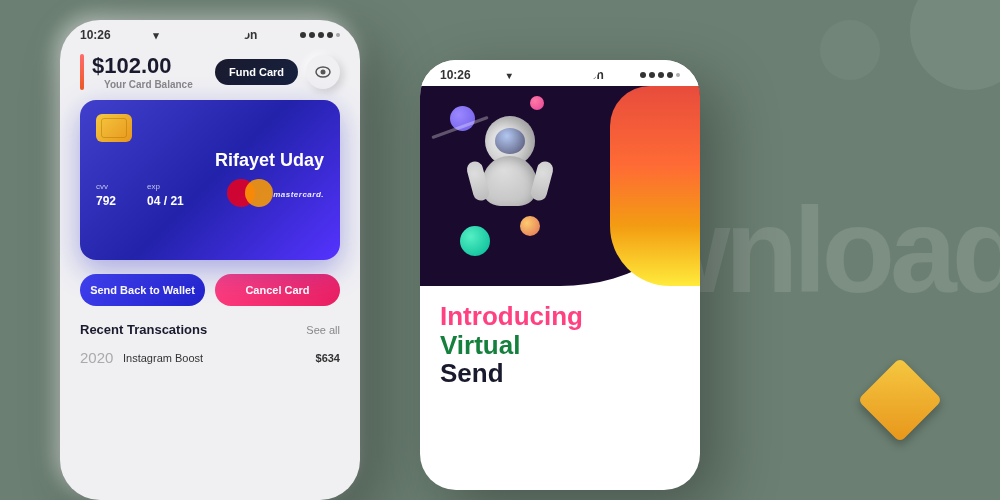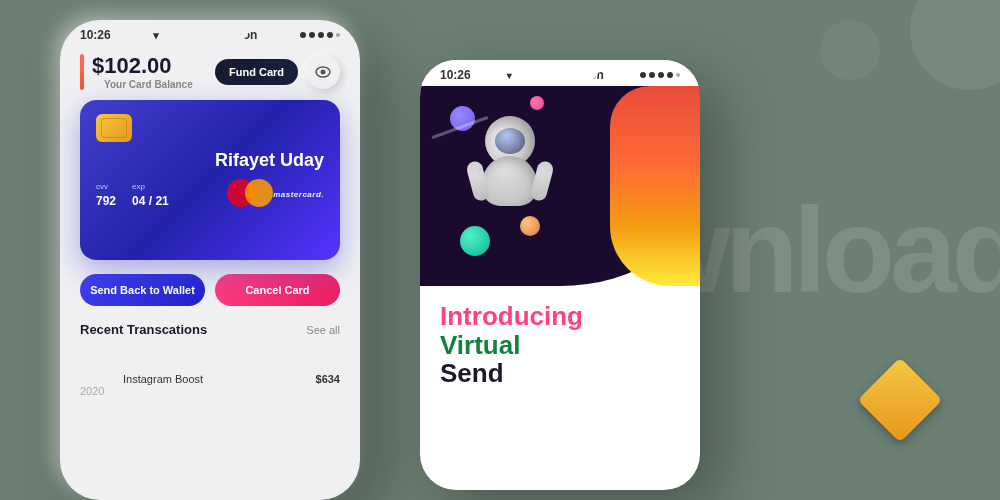--- a/index.html
+++ b/index.html
@@ -216,21 +216,21 @@
       letter-spacing: 2px;
       margin-bottom: 10px;
     }
     .card-details-row {
       display: flex;
       align-items: flex-end;
       justify-content: space-between;
     }
     .card-cvv-exp {
       display: flex;
-      gap: 16px;
+      gap: 31px;
     }
     .card-detail-item label {
       font-size: 8px;
       color: rgba(255,255,255,0.7);
       display: block;
       text-transform: lowercase;
     }
     .card-detail-item span {
       font-size: 12px;
       color: #fff;
@@ -289,43 +289,42 @@
       font-weight: 600;
       cursor: pointer;
       text-align: center;
     }
 
     
     .recent-header {
       display: flex;
       justify-content: space-between;
       align-items: center;
-      margin-bottom: 20px;
+      margin-bottom: 8px;
     }
     .recent-title {
       font-size: 13px;
       font-weight: 700;
       color: #1a1a2e;
     }
     .see-all {
       font-size: 11px;
       color: #888;
       cursor: pointer;
     }
     .transaction-row {
       display: flex;
       align-items: center;
       justify-content: space-between;
       padding: 4px 0;
     }
     .transaction-year {
-      font-size: 11px;
+      font-size: 15px;
       color: #aaa;
       width: 35px;
-      margin-top: 24px;
     }
     .transaction-name {
       font-size: 11px;
       color: #333;
       flex: 1;
       padding: 0 8px;
     }
     .transaction-amount {
       font-size: 11px;
       color: #333;

